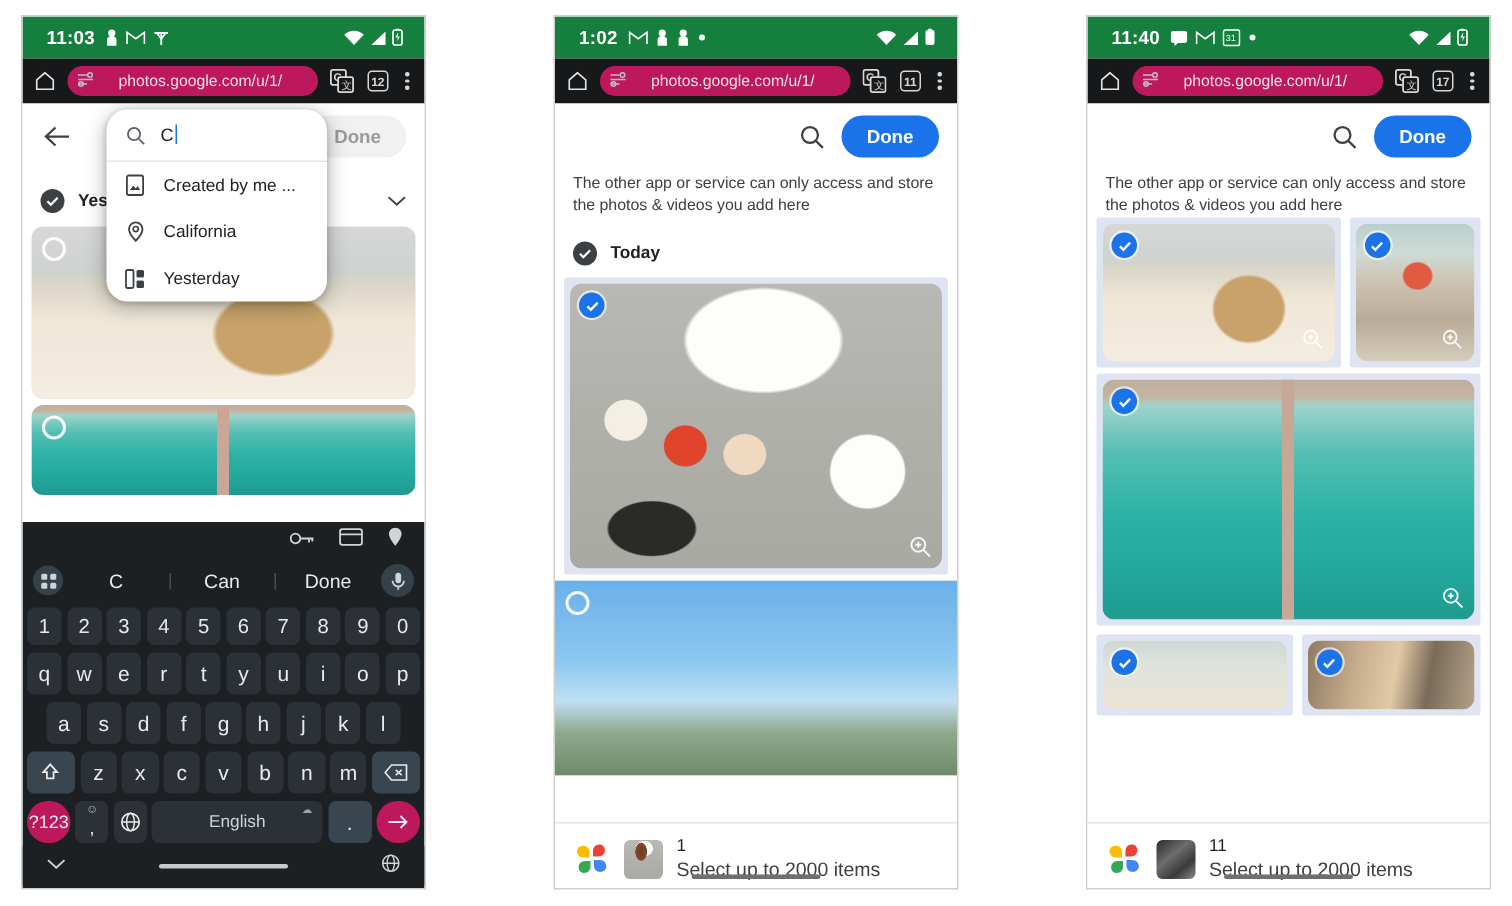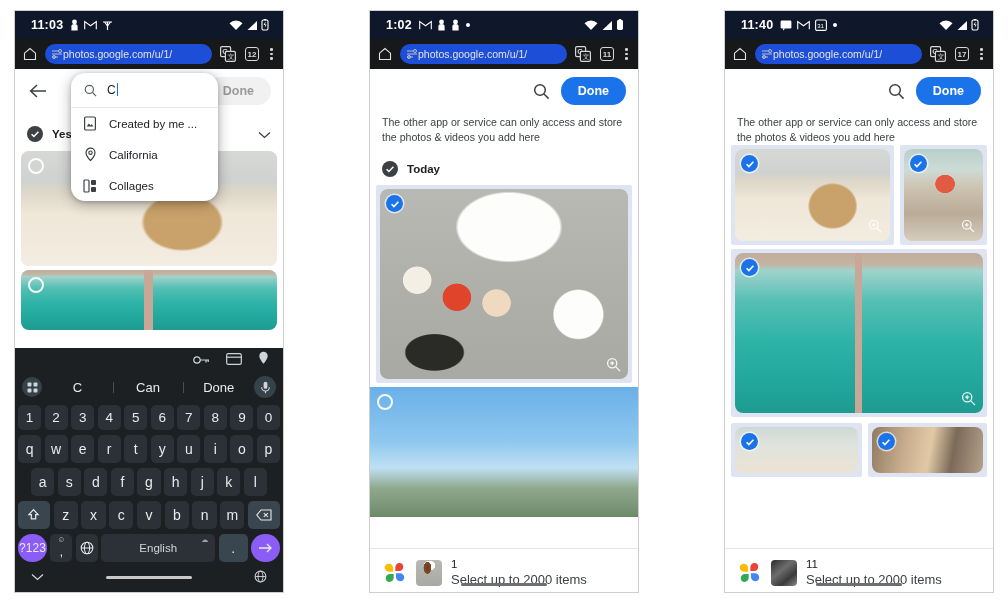--- a/index.html
+++ b/index.html
@@ -22,21 +22,21 @@
     display: flex;
     flex-direction: column;
   }
   #phone1 { left: 14px; }
   #phone2 { left: 369px; }
   #phone3 { left: 724px; }
 
   
   .statusbar {
     height: 28px;
-    background: #0f172a;
+    background: #15803d;
     color: #ffffff;
     display: flex;
     align-items: center;
     padding: 0 10px;
     flex: 0 0 auto;
     font-size: 12.5px;
   }
   .sb-time { font-weight: 600; letter-spacing: .2px; margin-left: 6px; }
   .sb-left-icons { display: flex; align-items: center; gap: 5px; margin-left: 7px; }
   .sb-spacer { flex: 1; }
@@ -50,26 +50,26 @@
     display: flex;
     align-items: center;
     padding: 0 7px;
     gap: 7px;
     flex: 0 0 auto;
   }
   .tb-home { width: 16px; height: 16px; display:inline-flex; align-items:center; justify-content:center; }
   .urlbox {
     flex: 1;
     height: 20px;
-    background: #1d4ed8;
+    background: #be185d;
     border-radius: 11px;
     display: flex;
     align-items: center;
     padding: 0 6px;
-    gap: 0;
+    gap: 16px;
     overflow: hidden;
   }
   .url-text {
     color: #e3e3e3;
     font-size: 10.5px;
     white-space: nowrap;
     overflow: hidden;
   }
   .tb-icon { width: 17px; height: 17px; display:inline-flex; align-items:center; justify-content:center; flex:0 0 auto; }
   .tabcount {
@@ -301,21 +301,21 @@
     border-radius: 5px;
     color: #eaeaea;
     font-size: 14px;
     display: flex; align-items: center; justify-content: center;
     cursor: pointer;
     position: relative;
   }
   .key.num { height: 25px; font-size: 13.5px; }
   .key.mod { background: #39464f; flex: 1.32; }
   .key.space { flex: 5.2; font-size: 11.5px; color: #cfd4d8; }
-  .key.round { border-radius: 14px; background: #8b5cf6; flex: 1.32; }
+  .key.round { border-radius: 14px; background: #be185d; flex: 1.32; }
   .key sup {
     position: absolute; top: 2px; right: 7px; font-size: 7px; color: #9aa4ab;
   }
   .key .sub { font-size: 8px; line-height: 1; color: #b9c0c6; }
   .key.small-stack { flex-direction: column; gap: 1px; }
   .navbar-row {
     height: 26px; display: flex; align-items: center; justify-content: space-between;
     padding: 0 16px; background: #1c2023;
   }
   .navpill-dark { width: 86px; height: 3px; border-radius: 2px; background: #c9c9c9; }
@@ -476,21 +476,21 @@
           <span>California</span>
         </div>
         <div class="dd-item">
           <span class="dd-ic">
             <svg width="14" height="14" viewBox="0 0 14 14">
                 <rect x="1" y="1" width="5" height="12" rx="1" stroke="#3c4043" stroke-width="1.2" fill="none"></rect>
                 <rect x="8" y="1" width="5" height="5" rx="1" fill="#3c4043"></rect>
                 <rect x="8" y="8" width="5" height="5" rx="1" fill="#3c4043"></rect>
               </svg>
           </span>
-          <span>Collages</span>
+          <span>Yesterday</span>
         </div>
       </div>
 
       <div class="keyboard">
         <div class="kb-toolrow">
           <span>
             <svg width="17" height="10" viewBox="0 0 17 10">
                 <circle cx="4" cy="5" r="3.2" stroke="#cfd4d8" stroke-width="1.2" fill="none"></circle>
                 <path d="M7.2 5H16M13 5v2.6M15.2 5v2" stroke="#cfd4d8" stroke-width="1.2"></path>
               </svg>

